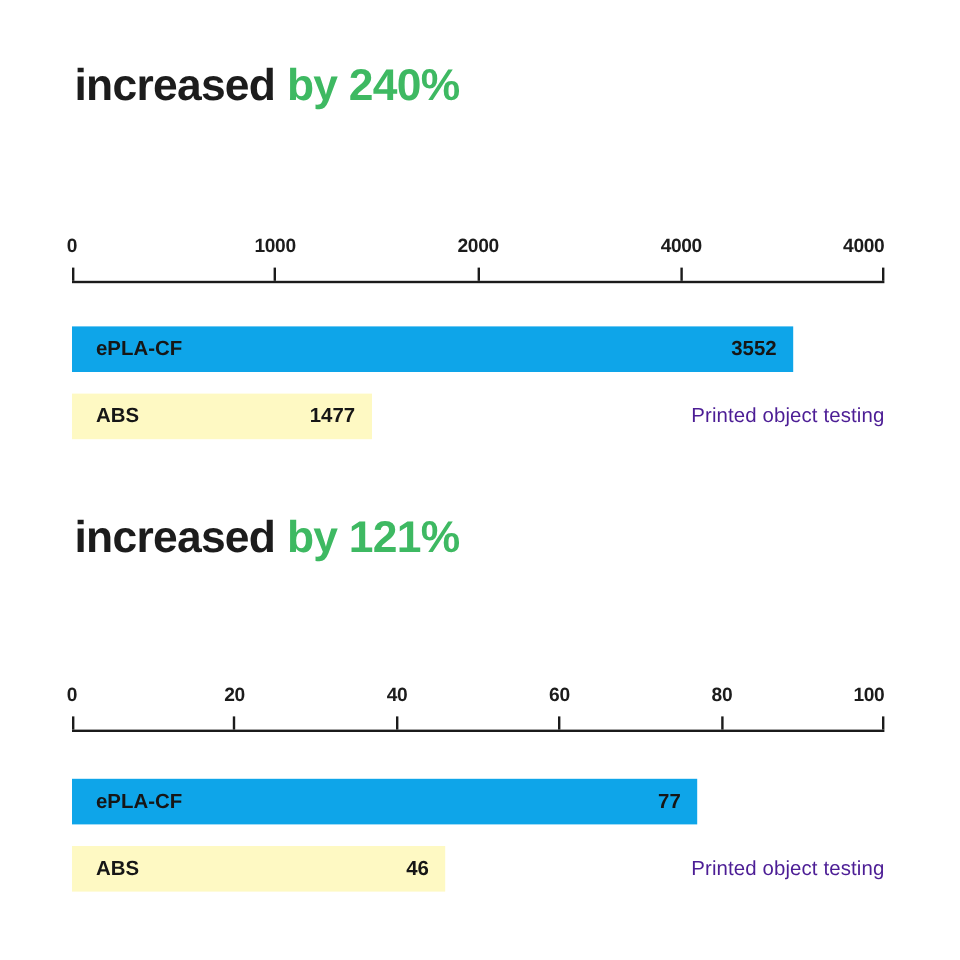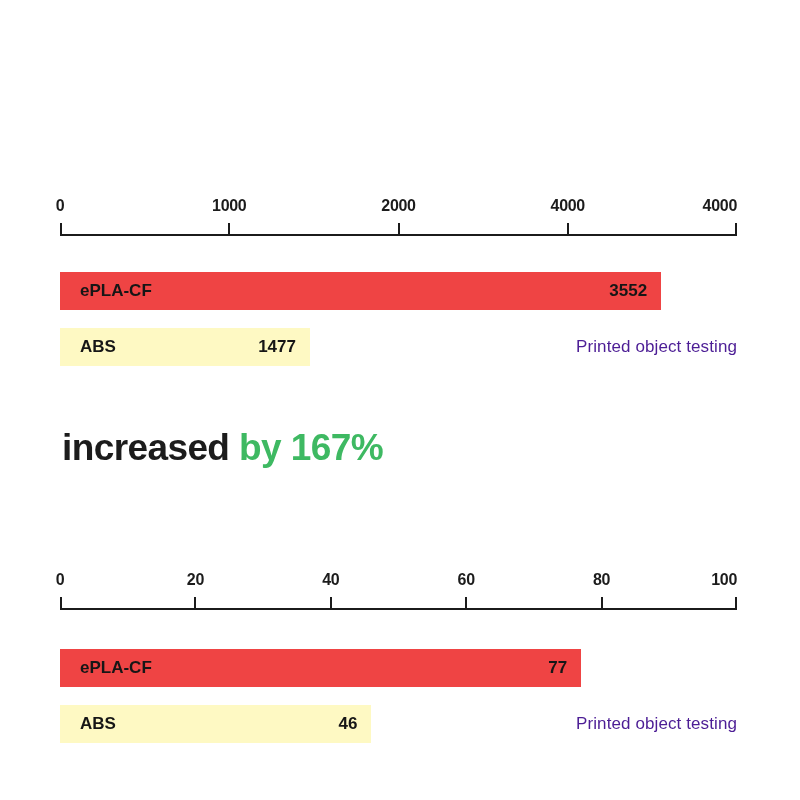--- a/index.html
+++ b/index.html
@@ -18,38 +18,39 @@
   .axis .tlabel{
     position:absolute;top:0;font-size:16px;font-weight:700;letter-spacing:-0.3px;
     white-space:nowrap;transform:translateX(-50%);
   }
   .axis .tlabel.last{transform:translateX(-100%);}
   .bars{position:absolute;left:60px;width:677px;}
   .bar{
     height:38px;margin-bottom:18px;display:flex;align-items:center;justify-content:space-between;
     box-sizing:border-box;padding:0 14px 0 20px;font-size:17px;font-weight:700;color:#161616;
   }
-  .bar.green{background:#ef4444;}
+  .bar.green{background:#0ea5e9;}
   .bar.gray{background:#fef9c3;}
   .note{
     position:absolute;right:0;top:56px;height:38px;display:flex;align-items:center;
     font-size:17px;font-weight:400;color:#4c1d95;letter-spacing:0.1px;white-space:nowrap;
   }
   
   #title-1{top:44px;}
   #axis-1{top:197px;}
   #bars-1{top:272px;}
   #title-2{top:421px;}
   #axis-2{top:571px;}
   #bars-2{top:649px;}
 </style>
 </head>
 <body>
 
 <div class="title" id="title-1">
+  <div><span>increased </span><span class="hl">by 240%</span></div>
 </div>
 
 <div class="axis" id="axis-1">
   <span class="tlabel" style="left:0%">0</span>
   <span class="tlabel" style="left:25%">1000</span>
   <span class="tlabel" style="left:50%">2000</span>
   <span class="tlabel" style="left:75%">4000</span>
   <span class="tlabel last" style="left:100%">4000</span>
   <div class="tick" style="left:0"></div>
   <div class="tick" style="left:calc(25% - 1px)"></div>
@@ -65,21 +66,21 @@
     <span>3552</span>
   </div>
   <div class="bar gray" style="width: 36.925%;">
     <span>ABS</span>
     <span>1477</span>
   </div>
   <div class="note">Printed object testing</div>
 </div>
 
 <div class="title" id="title-2">
-  <div><span>increased </span><span class="hl">by 167%</span></div>
+  <div><span>increased </span><span class="hl">by 121%</span></div>
 </div>
 
 <div class="axis" id="axis-2">
   <span class="tlabel" style="left:0%">0</span>
   <span class="tlabel" style="left:20%">20</span>
   <span class="tlabel" style="left:40%">40</span>
   <span class="tlabel" style="left:60%">60</span>
   <span class="tlabel" style="left:80%">80</span>
   <span class="tlabel last" style="left:100%">100</span>
   <div class="tick" style="left:0"></div>

